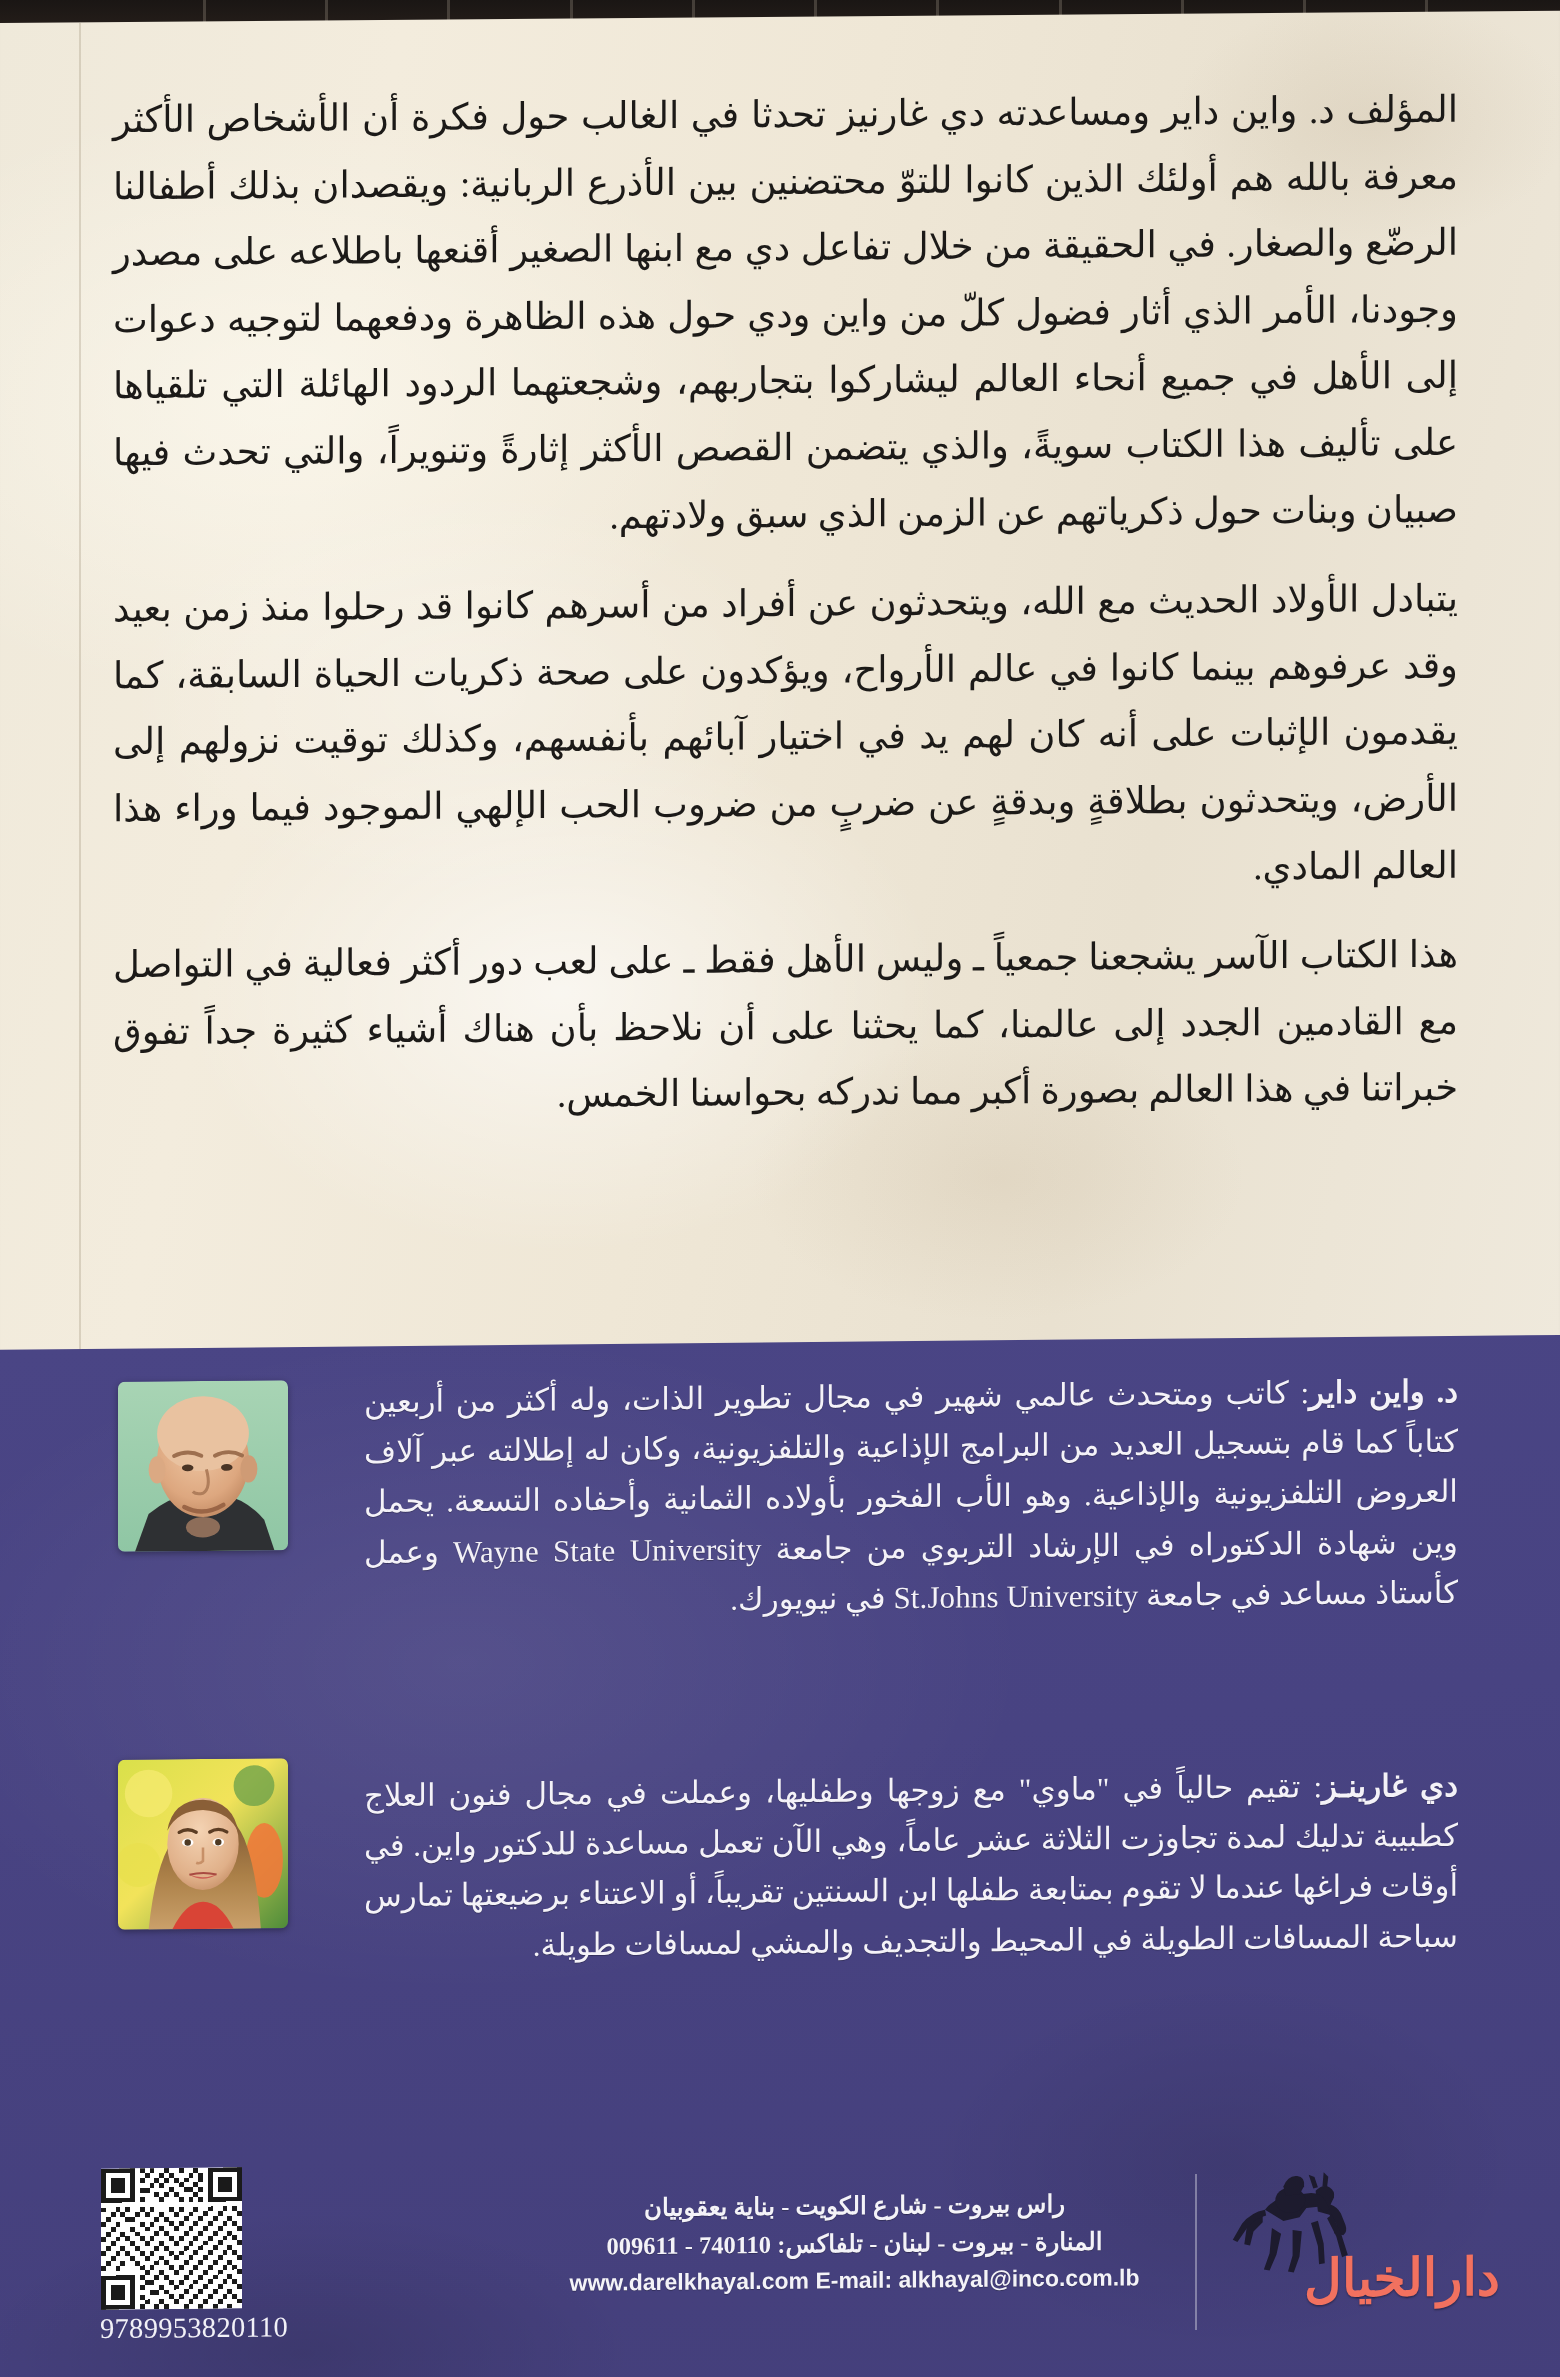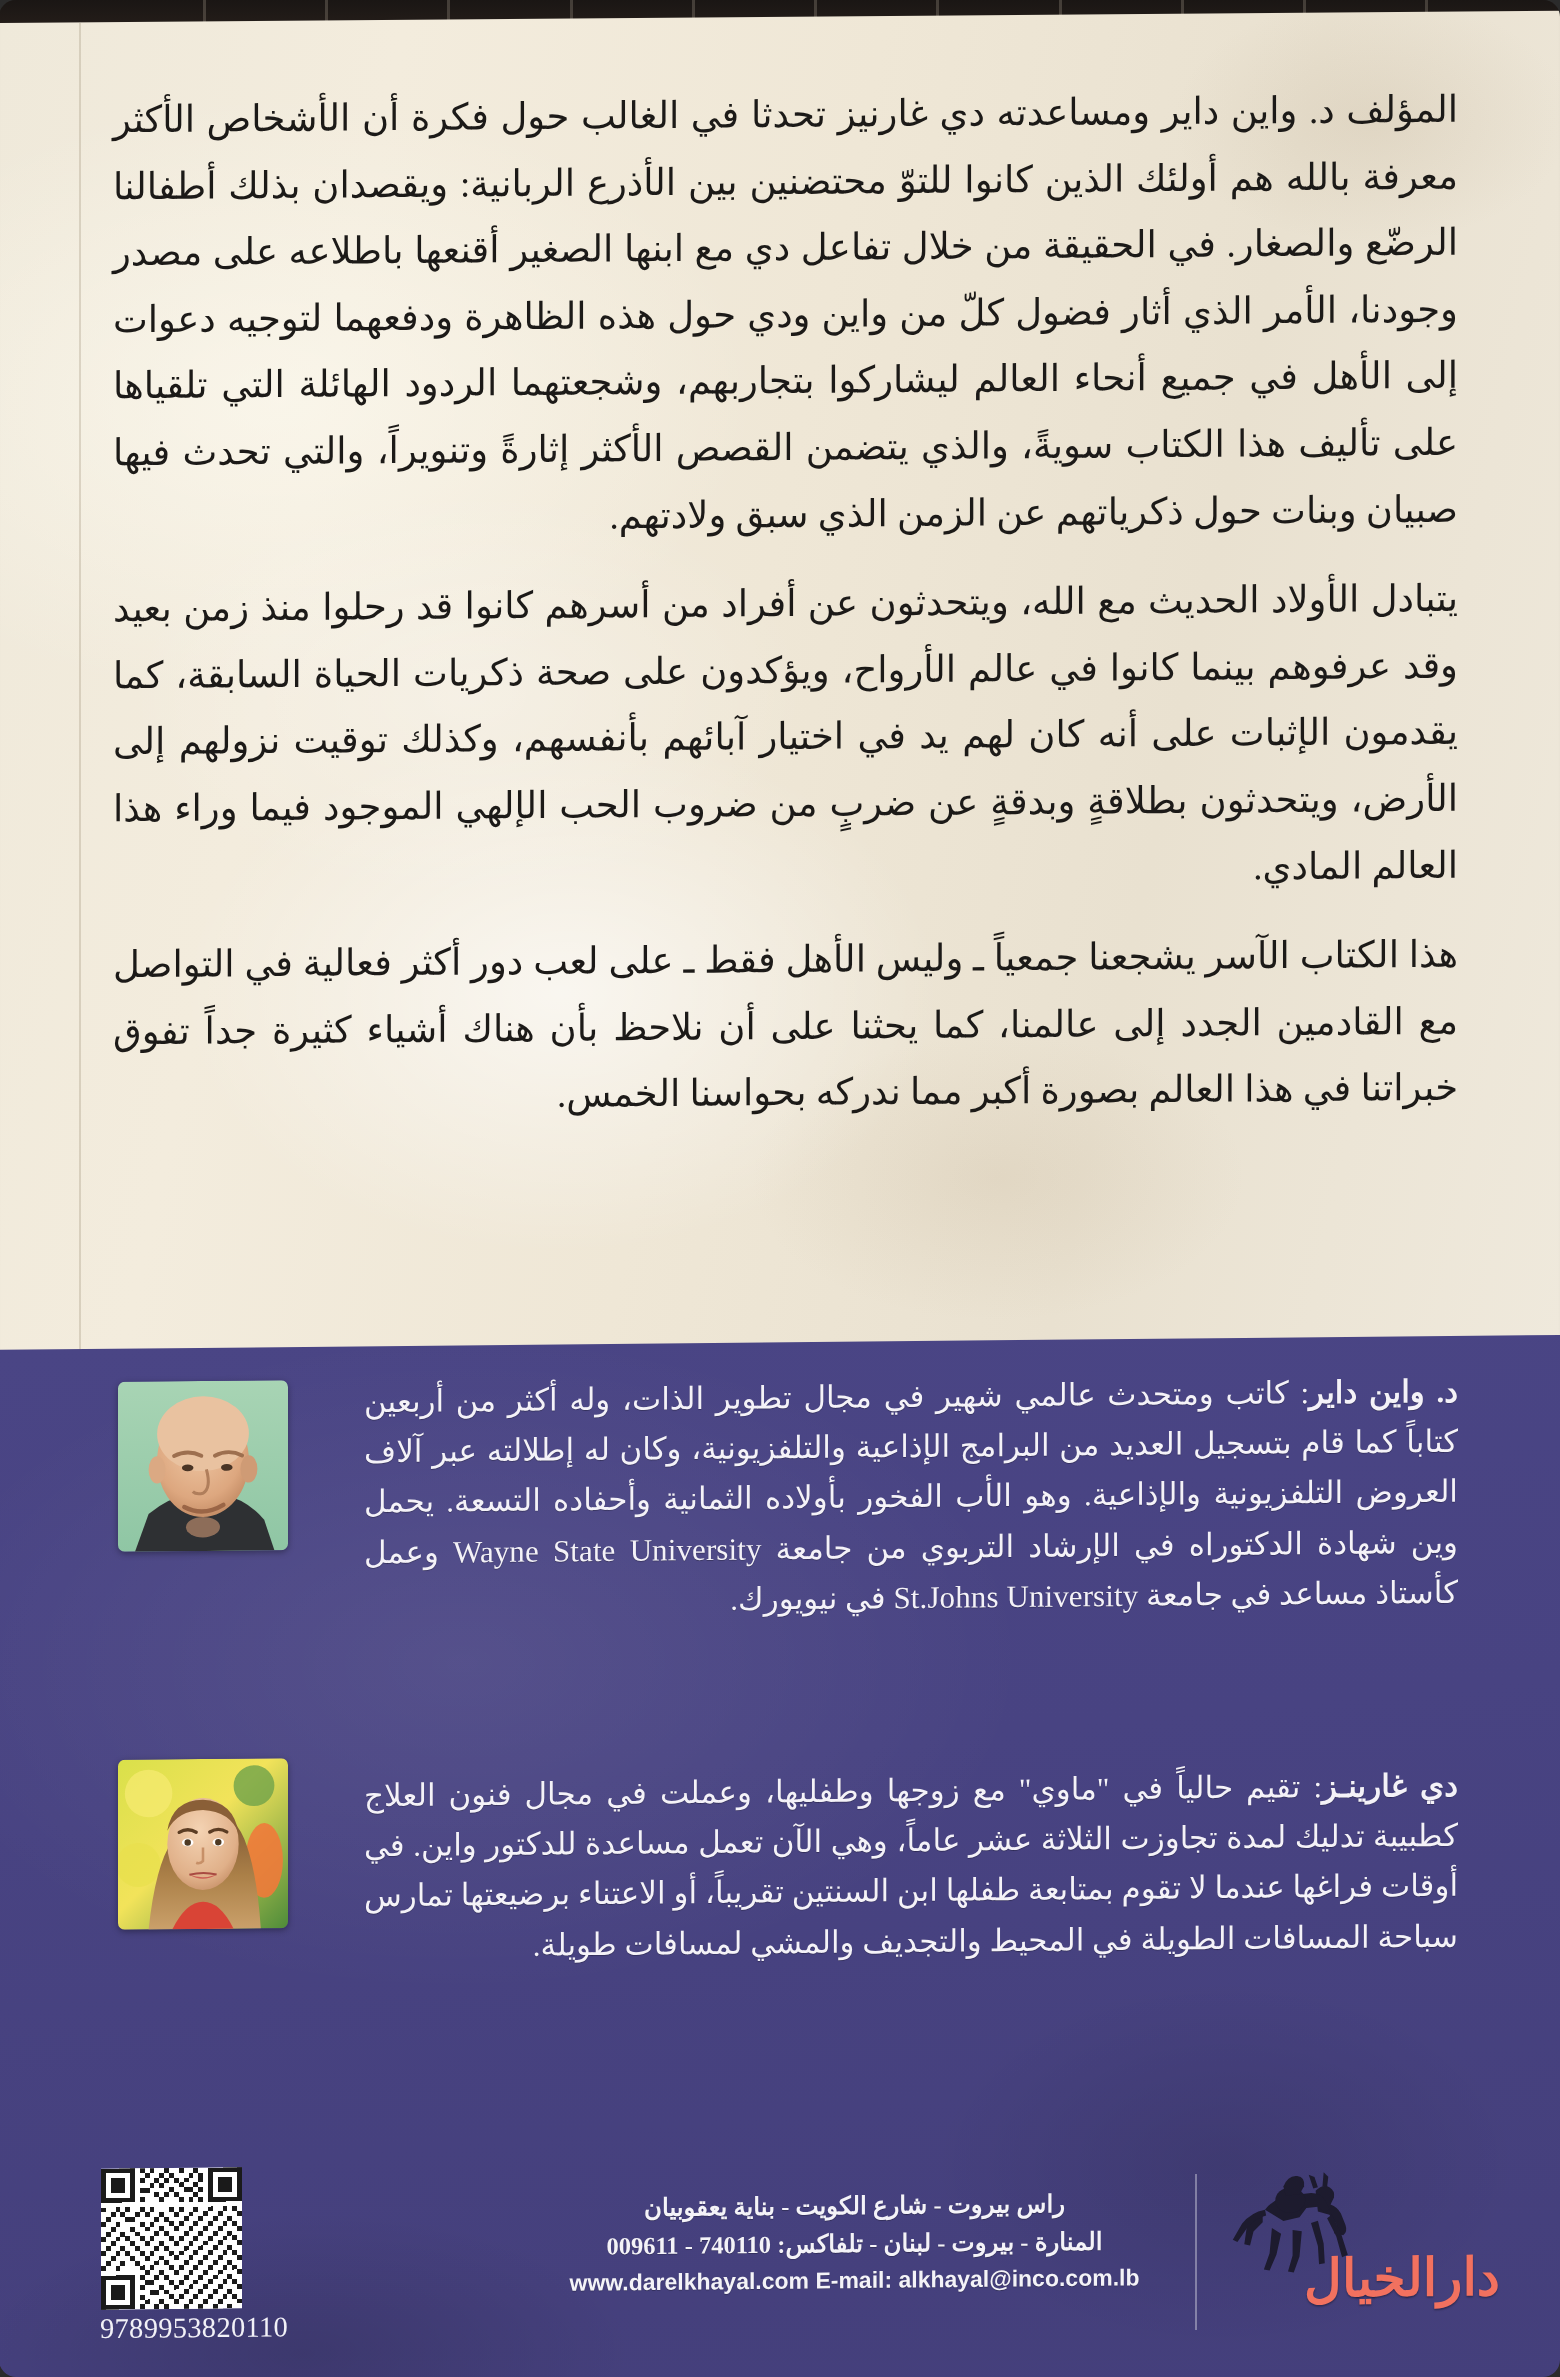--- a/index.html
+++ b/index.html
@@ -6,21 +6,20 @@
   html,body{margin:0;padding:0;background:#2b2b2b;}
   body{
     font-family:"Liberation Serif", serif;
   }
   #page{
     position:relative;
     width:1561px;
     height:2377px;
     overflow:hidden;
     background:#241f1d;
-    border-radius:17px;
   }
 
   
   .top-band{
     position:absolute;
     top:0; left:0;
     width:1561px; height:48px;
     background:linear-gradient(180deg,#1a1614 0%,#241d19 55%,#3a302a 100%);
   }
   .top-band .slat{

